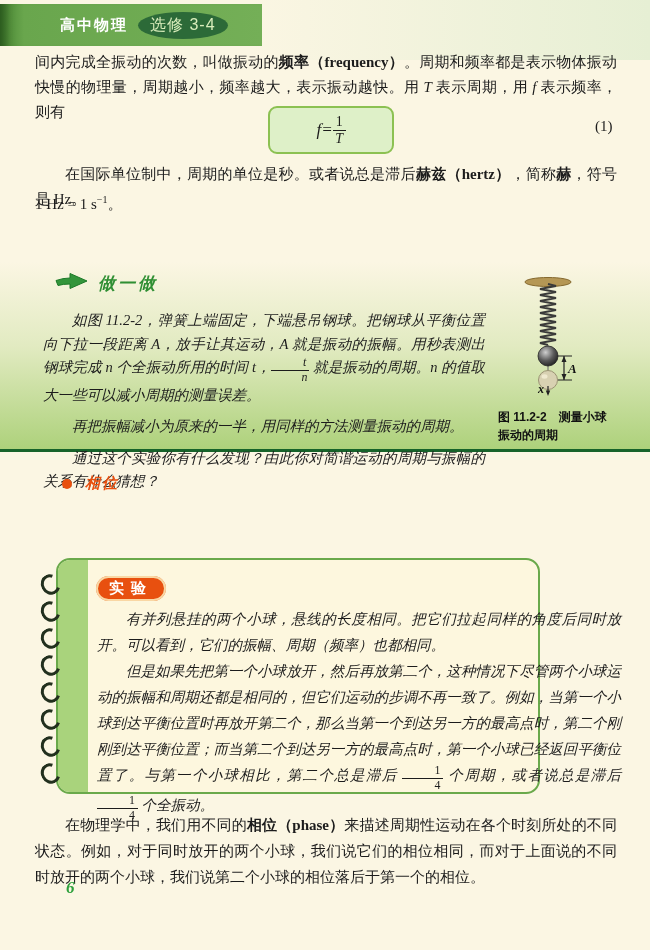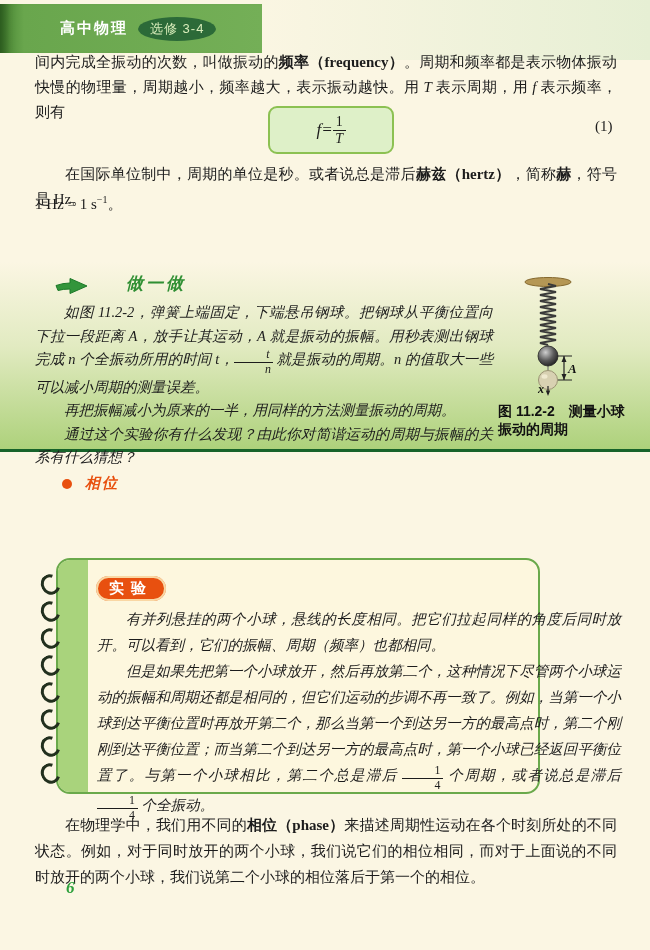--- a/index.html
+++ b/index.html
@@ -11,30 +11,30 @@
     color:#1c1c1c;
     overflow:hidden;
   }
   .page::before{
     content:"";position:absolute;top:0;right:0;width:400px;height:60px;
     background:linear-gradient(90deg, rgba(235,242,215,0), #e6efd4);
     pointer-events:none;
   }
   
   .header-bar{
-    position:absolute;left:0;top:4px;width:262px;height:49px;
+    position:absolute;left:0;top:4px;width:262px;height:42px;
     background:linear-gradient(90deg,#3f7a2e 0,#55923d 10px,#69a64d 24px,#74af57 100%);
     box-shadow:inset 14px 0 10px -8px rgba(20,50,10,.45);
     display:flex;align-items:center;
   }
   .header-title{color:#ffffff;font-weight:bold;font-size:15px;margin-left:60px;letter-spacing:2px;
     font-family:"Liberation Sans","DejaVu Sans",sans-serif;}
   .header-badge{
     margin-left:10px;background:#2c6a38;color:#d9edbb;
-    border-radius:50%/50%;padding:3px 12px;font-size:13px;letter-spacing:1px;
+    border-radius:50%/50%;padding:3px 12px;font-size:16px;letter-spacing:1px;
     font-family:"Liberation Sans","DejaVu Sans",sans-serif;
   }
   
   .para{position:absolute;left:35px;width:582px;font-size:15px;line-height:25px;
     text-align:justify;}
   .indent{text-indent:2em;}
   .b{font-weight:bold;}
   .i{font-style:italic;}
   sup{font-size:10px;}
   
@@ -47,29 +47,29 @@
   .formula-tag{position:absolute;left:595px;top:118px;font-size:15px;}
   .frac{display:inline-block;vertical-align:-0.62em;text-align:center;line-height:1;}
   .frac .fnum{display:block;font-size:0.82em;padding:0 3px 1px;border-bottom:1px solid currentColor;}
   .frac .fden{display:block;font-size:0.82em;padding-top:1px;}
   
   .do-section{
     position:absolute;left:0;top:262px;width:650px;height:187px;
     background:linear-gradient(180deg, rgba(190,220,150,0) 0%, rgba(178,213,130,.35) 45%, rgba(160,203,105,.85) 100%);
     border-bottom:3px solid #17632a;
   }
-  .do-header{position:absolute;left:55px;top:10px;display:flex;align-items:flex-end;gap:28px;}
+  .do-header{position:absolute;left:55px;top:10px;display:flex;align-items:flex-start;}
   .do-title{color:#2f8f33;font-weight:bold;font-style:italic;font-size:17px;margin-left:9px;letter-spacing:3px;}
   .do-body{position:absolute;left:35px;top:39px;width:458px;font-size:14.5px;line-height:23.5px;
     font-style:italic;text-align:justify;}
-  .do-body p{margin:0;}
+  .do-body p{margin:8px;}
   
   .figure{position:absolute;left:498px;top:14px;width:148px;}
-  .figure-caption{margin-top:2px;font-family:"Liberation Sans","DejaVu Sans",sans-serif;
-    font-weight:bold;font-size:14px;line-height:18px;font-style:normal;color:#111;}
+  .figure-caption{margin-top:8px;font-family:"Liberation Sans","DejaVu Sans",sans-serif;
+    font-weight:bold;font-size:12px;line-height:18px;font-style:normal;color:#111;}
   
   .phase-head{position:absolute;left:62px;top:474px;display:flex;align-items:center;}
   .phase-bullet{width:10px;height:10px;border-radius:50%;background:#e8500f;display:inline-block;}
   .phase-title{color:#e8500f;font-weight:bold;font-style:italic;font-size:15px;margin-left:13px;letter-spacing:2px;}
   
   .exp-box{
     position:absolute;left:56px;top:558px;width:484px;height:236px;
     background:#fdf7de;border:2px solid #6aa94b;border-radius:14px;
     box-sizing:border-box;
   }

